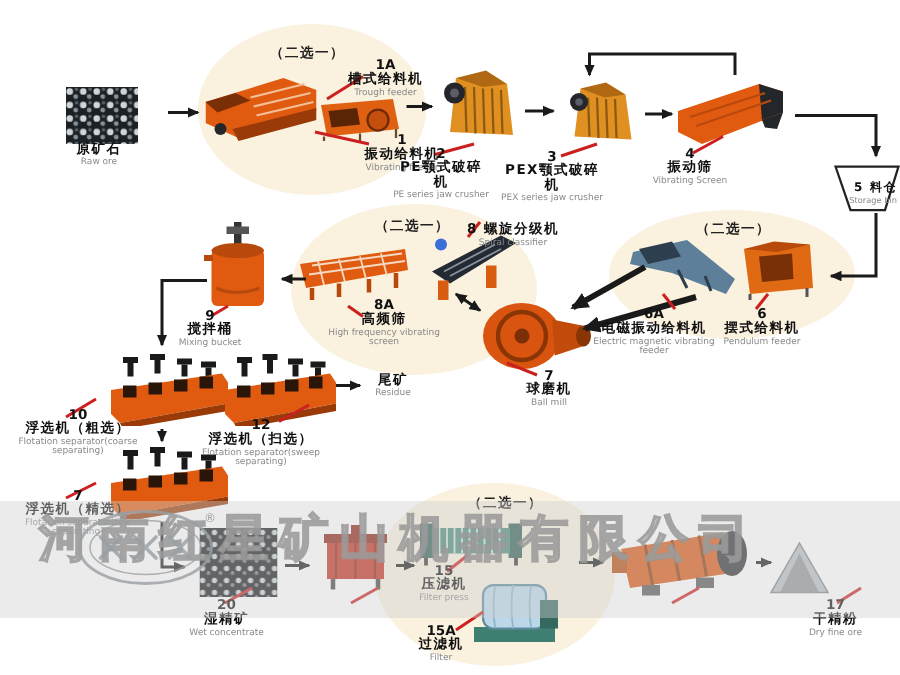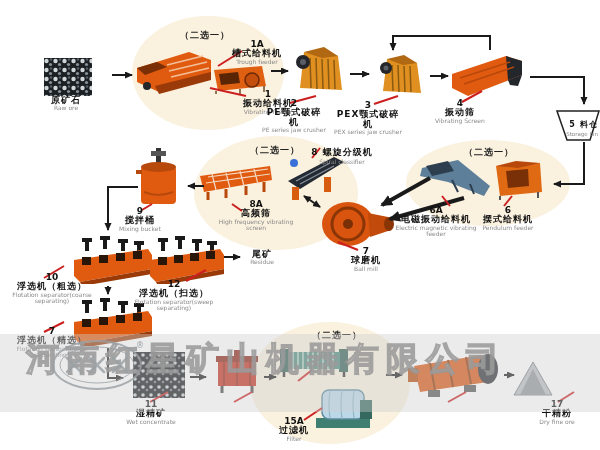--- a/index.html
+++ b/index.html
@@ -396,26 +396,31 @@
     <span class="cn">浮选机（精选）</span>
     <span class="en">Flotation separator(fine separating)</span>
     </div>
 
   <div class="lbl" style="left:240px;top:250px;width:44px">
     <span class="cn">尾矿</span>
     <span class="en">Residue</span>
     </div>
 
   <div class="lbl" style="left:116px;top:400px;width:70px">
-    <span class="num">11</span>
+    <span class="num">20</span>
     <span class="cn">湿精矿</span>
     <span class="en">Wet concentrate</span>
     </div>
 
 
+  <div class="lbl" style="left:268px;top:377px;width:56px">
+    <span class="num">15</span>
+    <span class="cn">压滤机</span>
+    <span class="en">Filter press</span>
+    </div>
 
   <div class="lbl" style="left:264px;top:417px;width:60px">
     <span class="num">15A</span>
     <span class="cn">过滤机</span>
     <span class="en">Filter</span>
     </div>
 
 
   <div class="lbl" style="left:524px;top:400px;width:66px">
     <span class="num">17</span>

